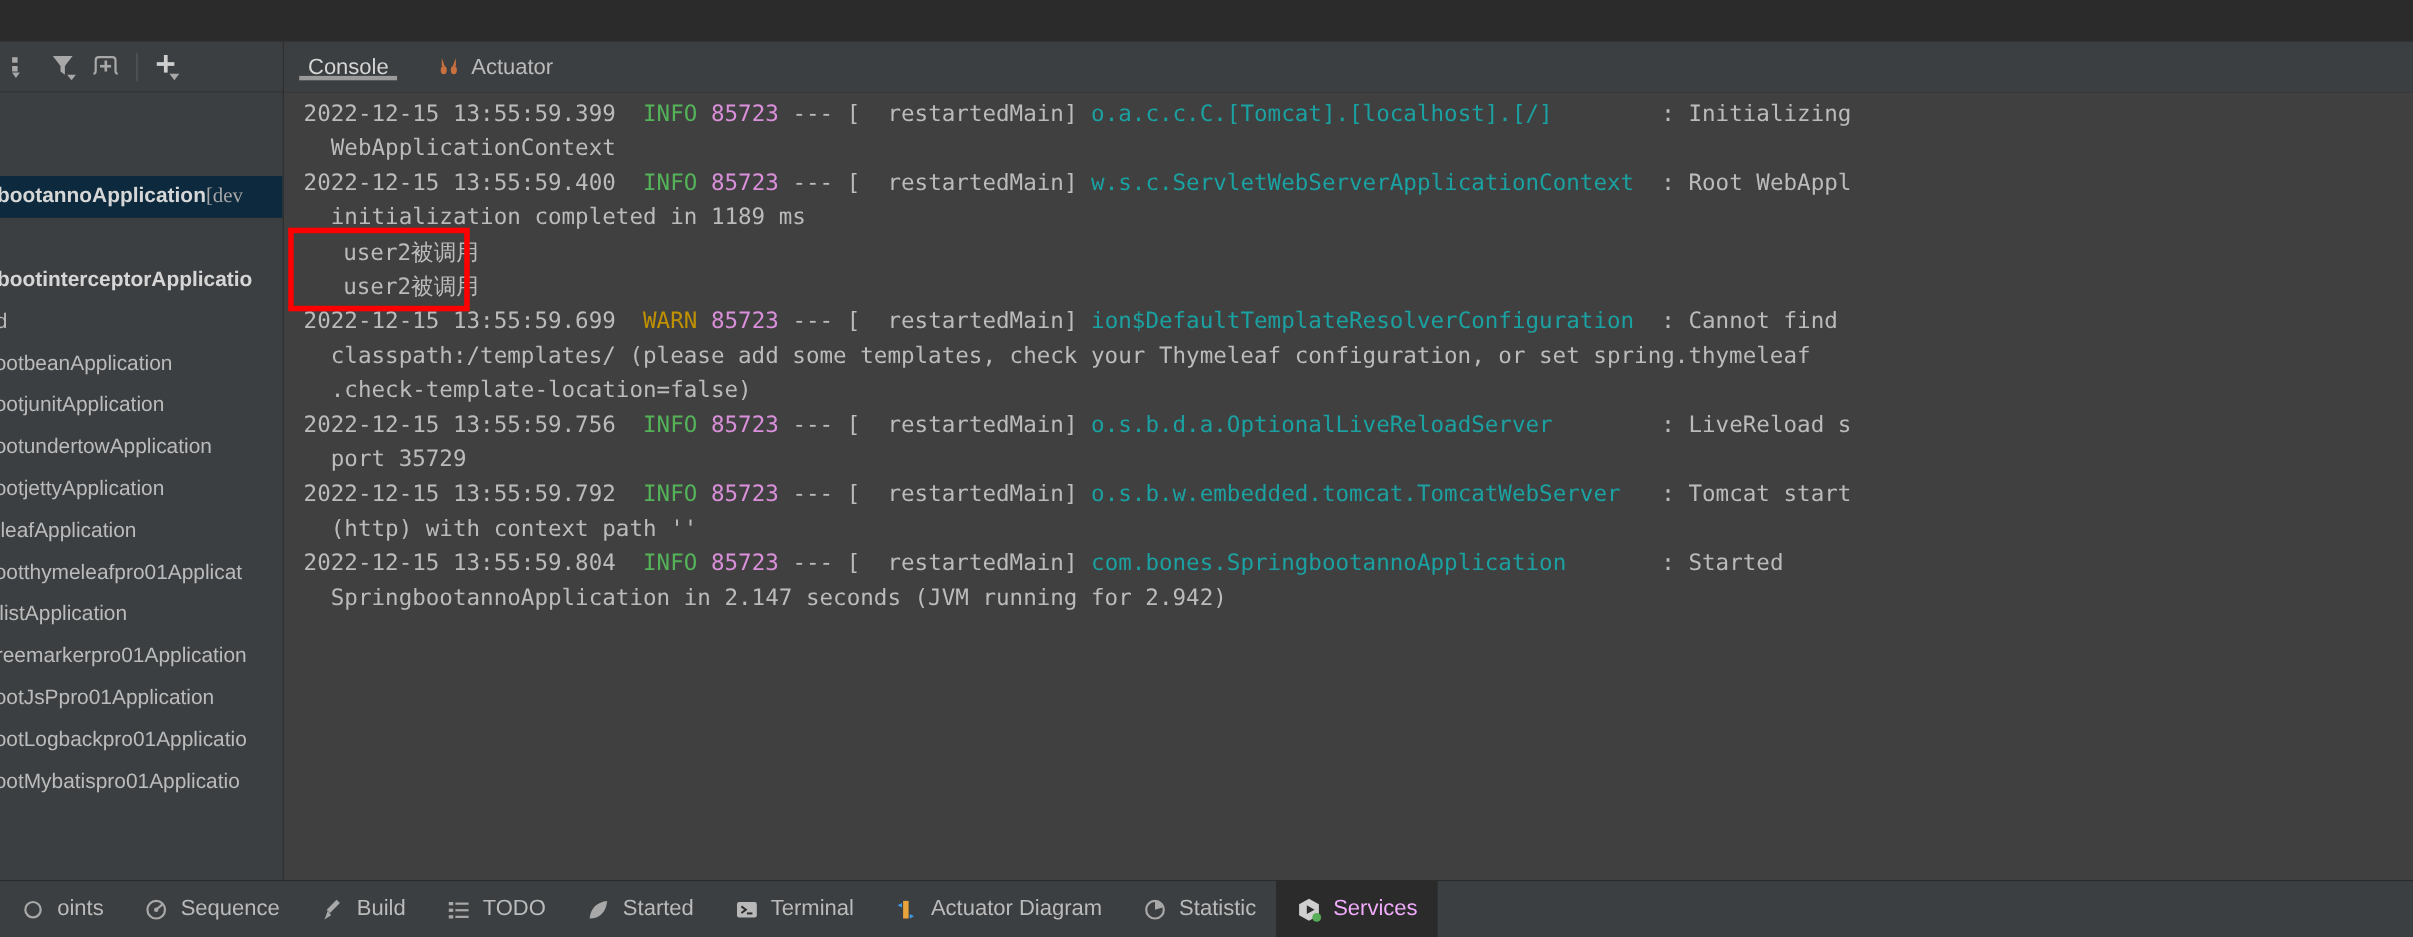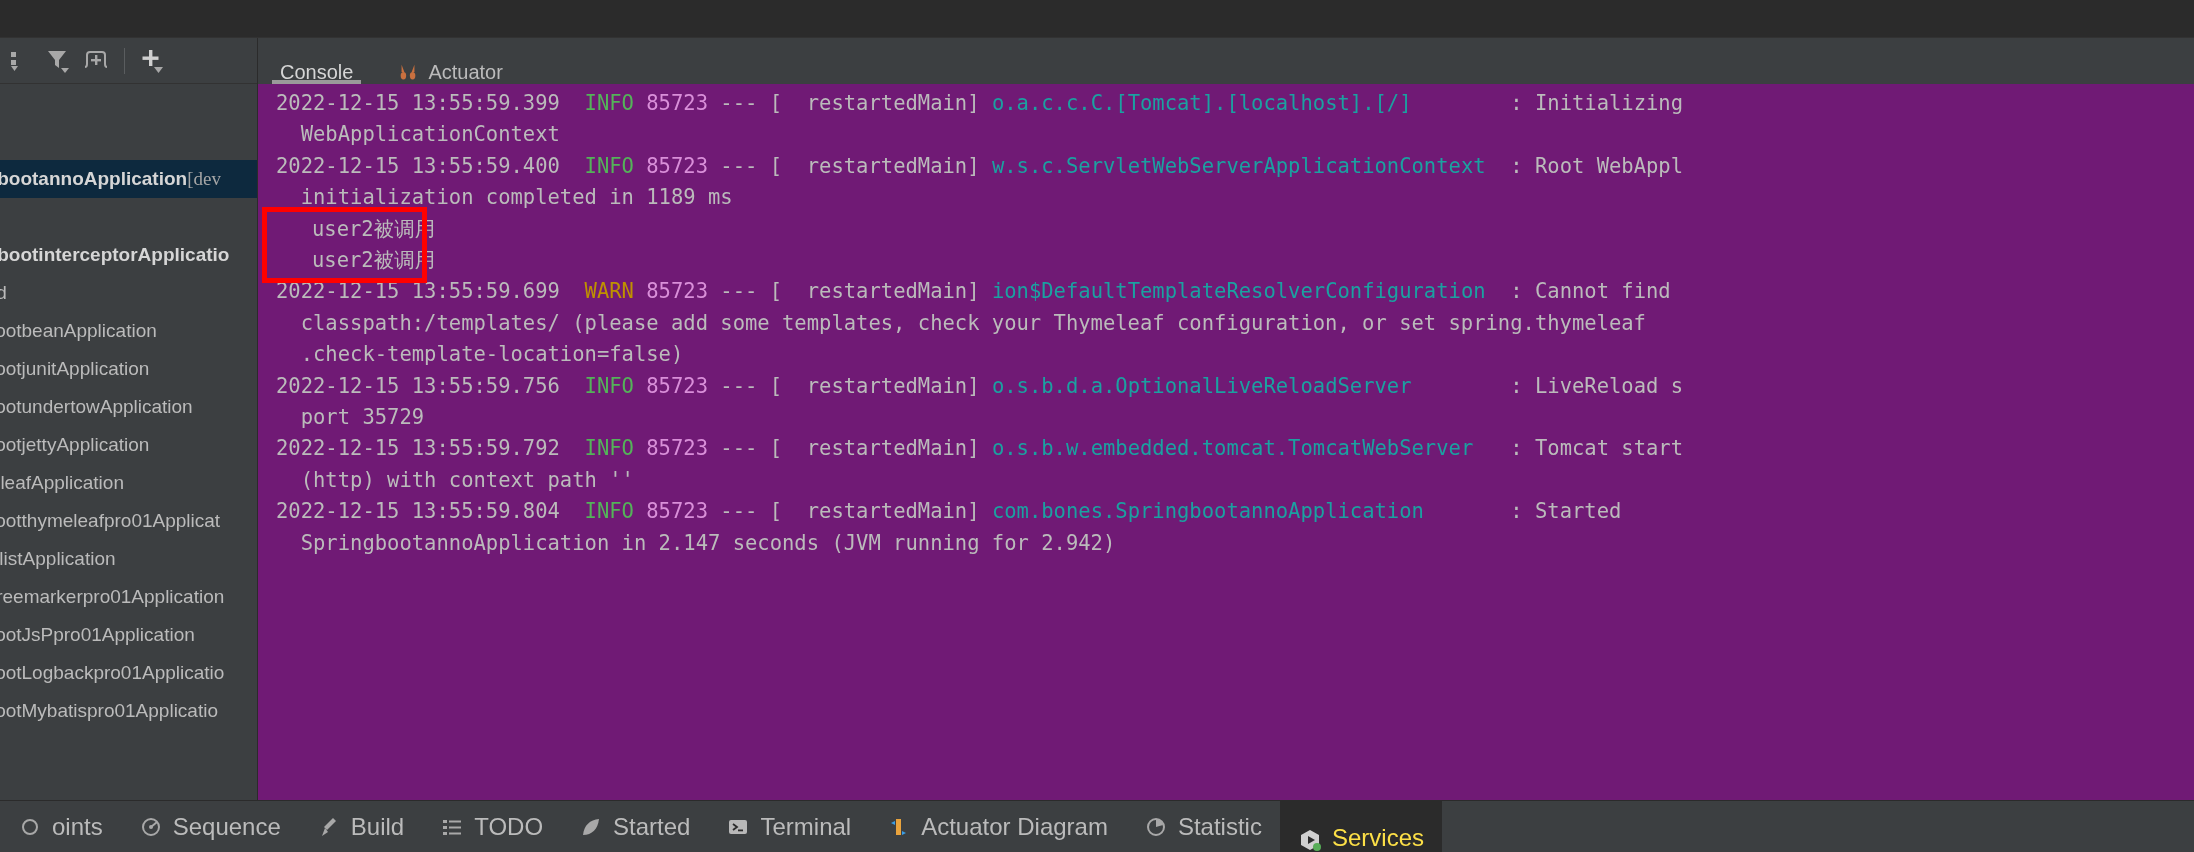--- a/index.html
+++ b/index.html
@@ -78,41 +78,41 @@
   .console-panel {
     flex: 1 1 auto;
     display: flex; flex-direction: column;
     background: #2b2b2b;
     min-width: 0;
     position: relative;
   }
   .tabbar {
     height: 46px; flex: 0 0 46px;
     background: #3c3f41;
-    display: flex; align-items: flex-end;
+    display: flex; align-items: center;
     position: relative;
   }
   .tab {
     display: flex; align-items: center; gap: 9px;
     padding: 0 22px;
     font-size: 20px;
     color: #bbbbbb;
     position: relative;
   }
   .tab.active { color: #d6d6d6; }
   .tab.active::after {
     content: "";
     position: absolute; left: 14px; right: 14px; bottom: 0;
     height: 4px; background: #9a9a9a;
   }
   .tab-icon { width: 22px; height: 22px; display:block; }
 
   .console-body {
     flex: 1 1 auto;
-    background: #701a75;
+    background: #404040;
     overflow: hidden;
     position: relative;
     padding: 4px 0 0 0;
   }
   .log {
     font-family: "DejaVu Sans Mono", "Liberation Mono", monospace;
     font-size: 20.5px;
     line-height: 31.4px;
     color: #bbbbbb;
     white-space: pre;
@@ -140,25 +140,25 @@
     height: 52px; flex: 0 0 52px;
     background: #3c3f41;
     border-top: 1px solid #2b2b2b;
     display: flex; align-items: stretch;
     padding-left: 0px;
     overflow: hidden;
   }
   .sb-item {
     display: flex; align-items: center; gap: 10px;
     padding: 0 18px;
-    font-size: 24px;
+    font-size: 20px;
     color: #bbbbbb;
     white-space: nowrap;
   }
-  .sb-item.active { background: #2b2b2b; color: #fde047; align-items: flex-end; }
+  .sb-item.active { background: #2b2b2b; color: #f0abfc; }
   .sb-icon { width: 24px; height: 24px; display: block; flex: 0 0 24px; }
 </style>
 </head>
 <body>
 
 <div class="app">
 
   <div class="top-strip"></div>
 
   <div class="body-row">

